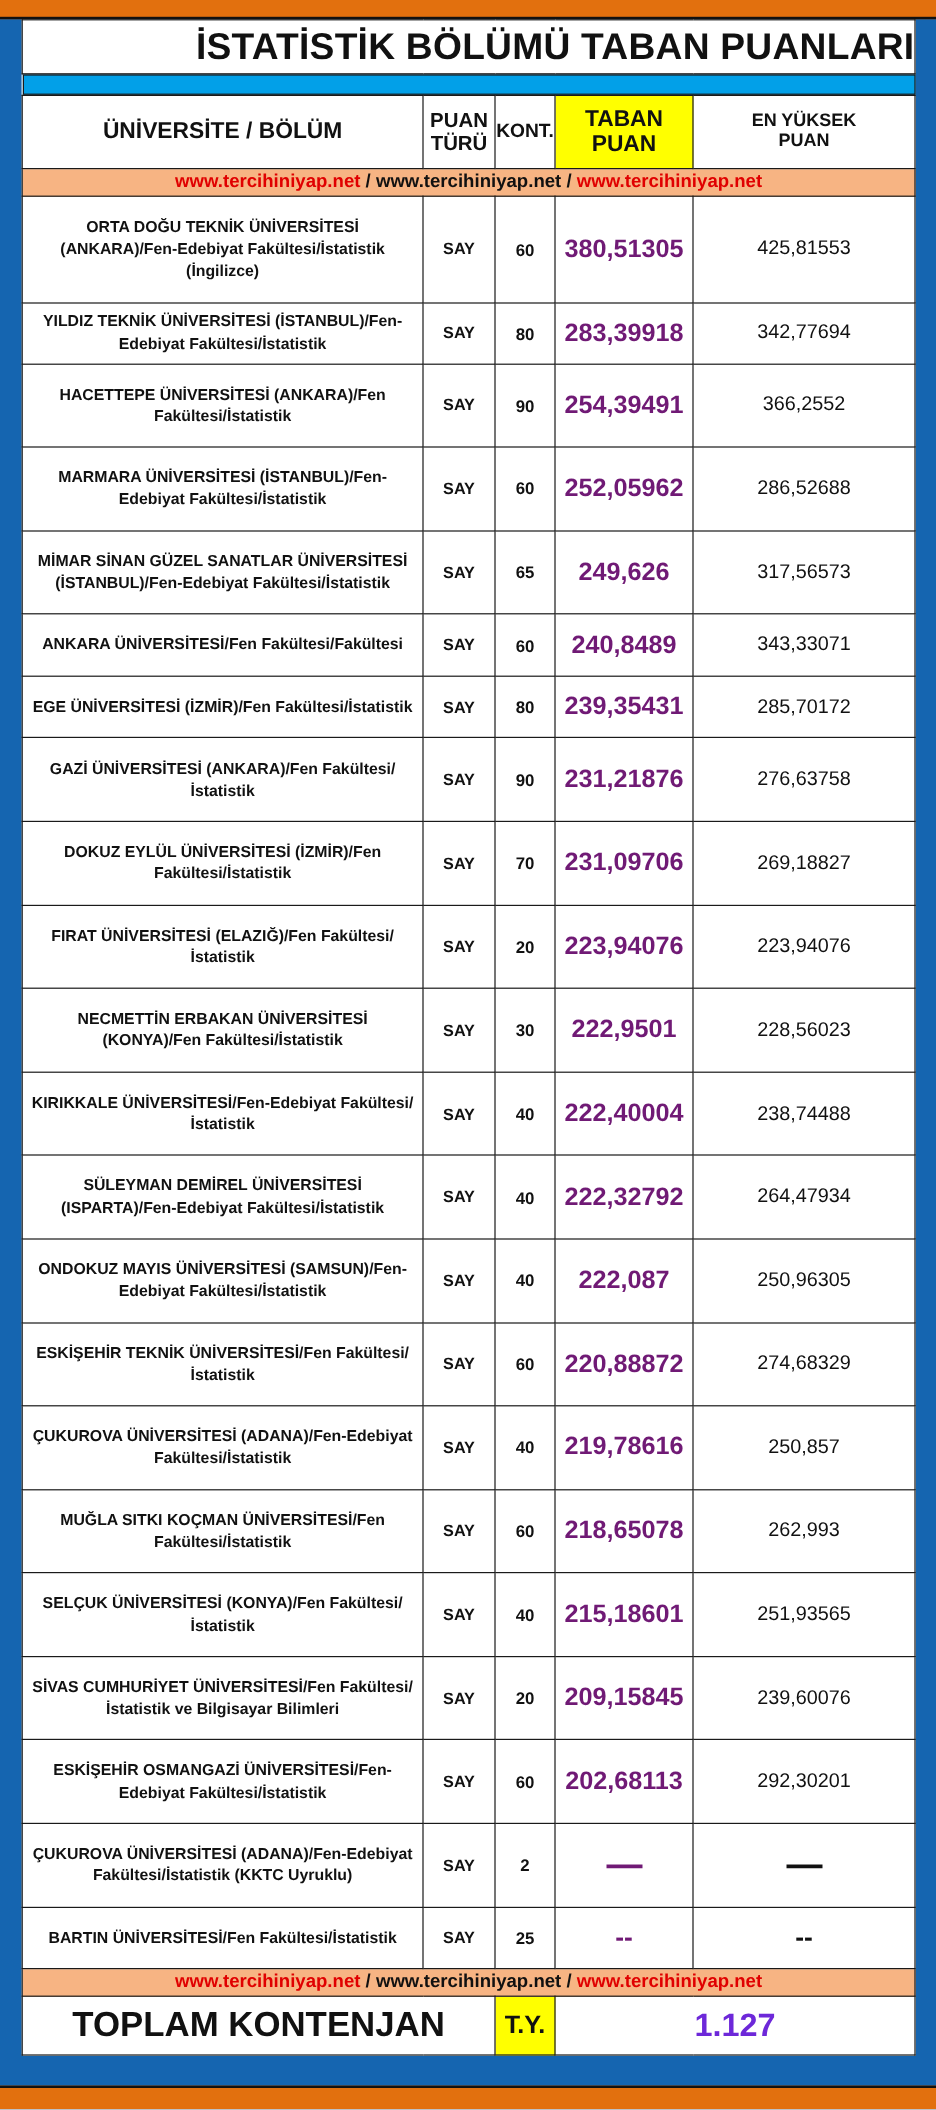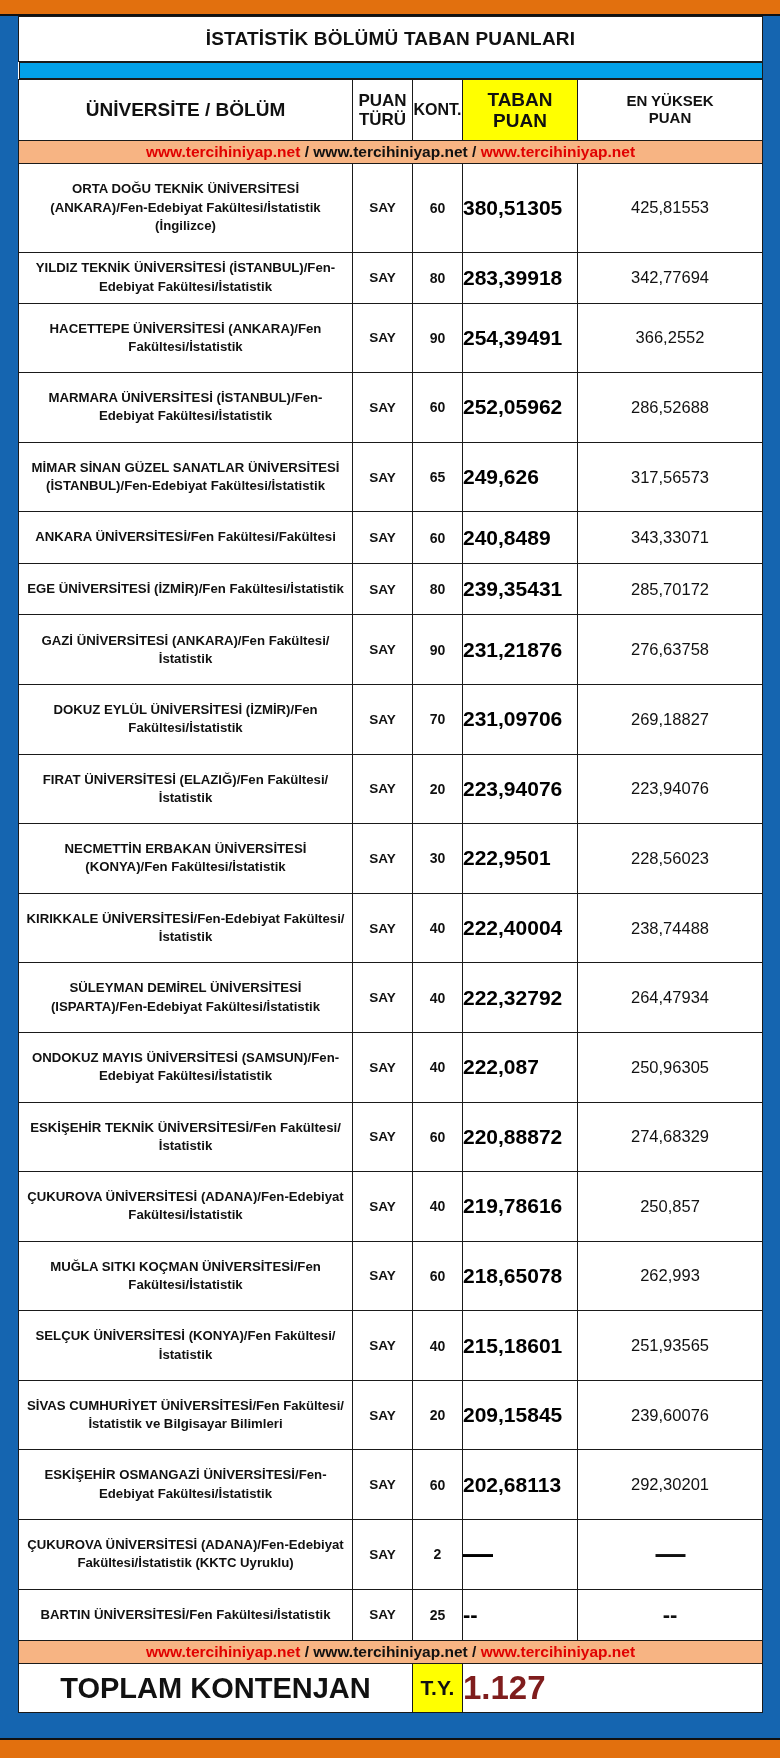--- a/index.html
+++ b/index.html
@@ -49,22 +49,22 @@
     background: #fff;
   }
   table.tbl td {
     border: 1px solid #1a1a1a;
     background: #ffffff;
     padding: 0;
     vertical-align: middle;
   }
   .title-cell {
     height: 44px;
-    text-align: center;
-    font-size: 19px;
+    text-align: right;
+    font-size: 31px;
     font-weight: bold;
     color: #111;
     letter-spacing: .2px;
   }
   .sep-cell {
     height: 0;
     padding: 0 !important;
     border: none !important;
     background: transparent !important;
   }
@@ -112,23 +112,24 @@
     font-weight: bold;
     color: #111;
   }
   .kont {
     text-align: center;
     font-size: 14px;
     font-weight: bold;
     color: #111;
   }
   .taban {
+    text-align: center;
     font-size: 21px;
     font-weight: bold;
-    color: #000000;
+    color: #701a75;
   }
   .enyuk {
     text-align: center;
     font-size: 16.5px;
     color: #111;
   }
   .dashlong { font-size: 30px; font-weight: bold; letter-spacing: -1px; }
   .dashshort { font-size: 22px; font-weight: bold; }
 
   .ft-label {
@@ -139,23 +140,24 @@
     height: 48px;
   }
   .ft-ty {
     background: #ffff00 !important;
     text-align: center;
     font-size: 21px;
     font-weight: bold;
     color: #111;
   }
   .ft-val {
-    font-size: 33px;
-    font-weight: bold;
-    color: #7f1d1d;
+    text-align: center;
+    font-size: 27px;
+    font-weight: bold;
+    color: #6d28d9;
   }
 </style>
 </head>
 <body>
 
 <div class="page">
   <div class="top-bar"></div>
   <div class="bottom-bar"></div>
 
   <div class="inner">

